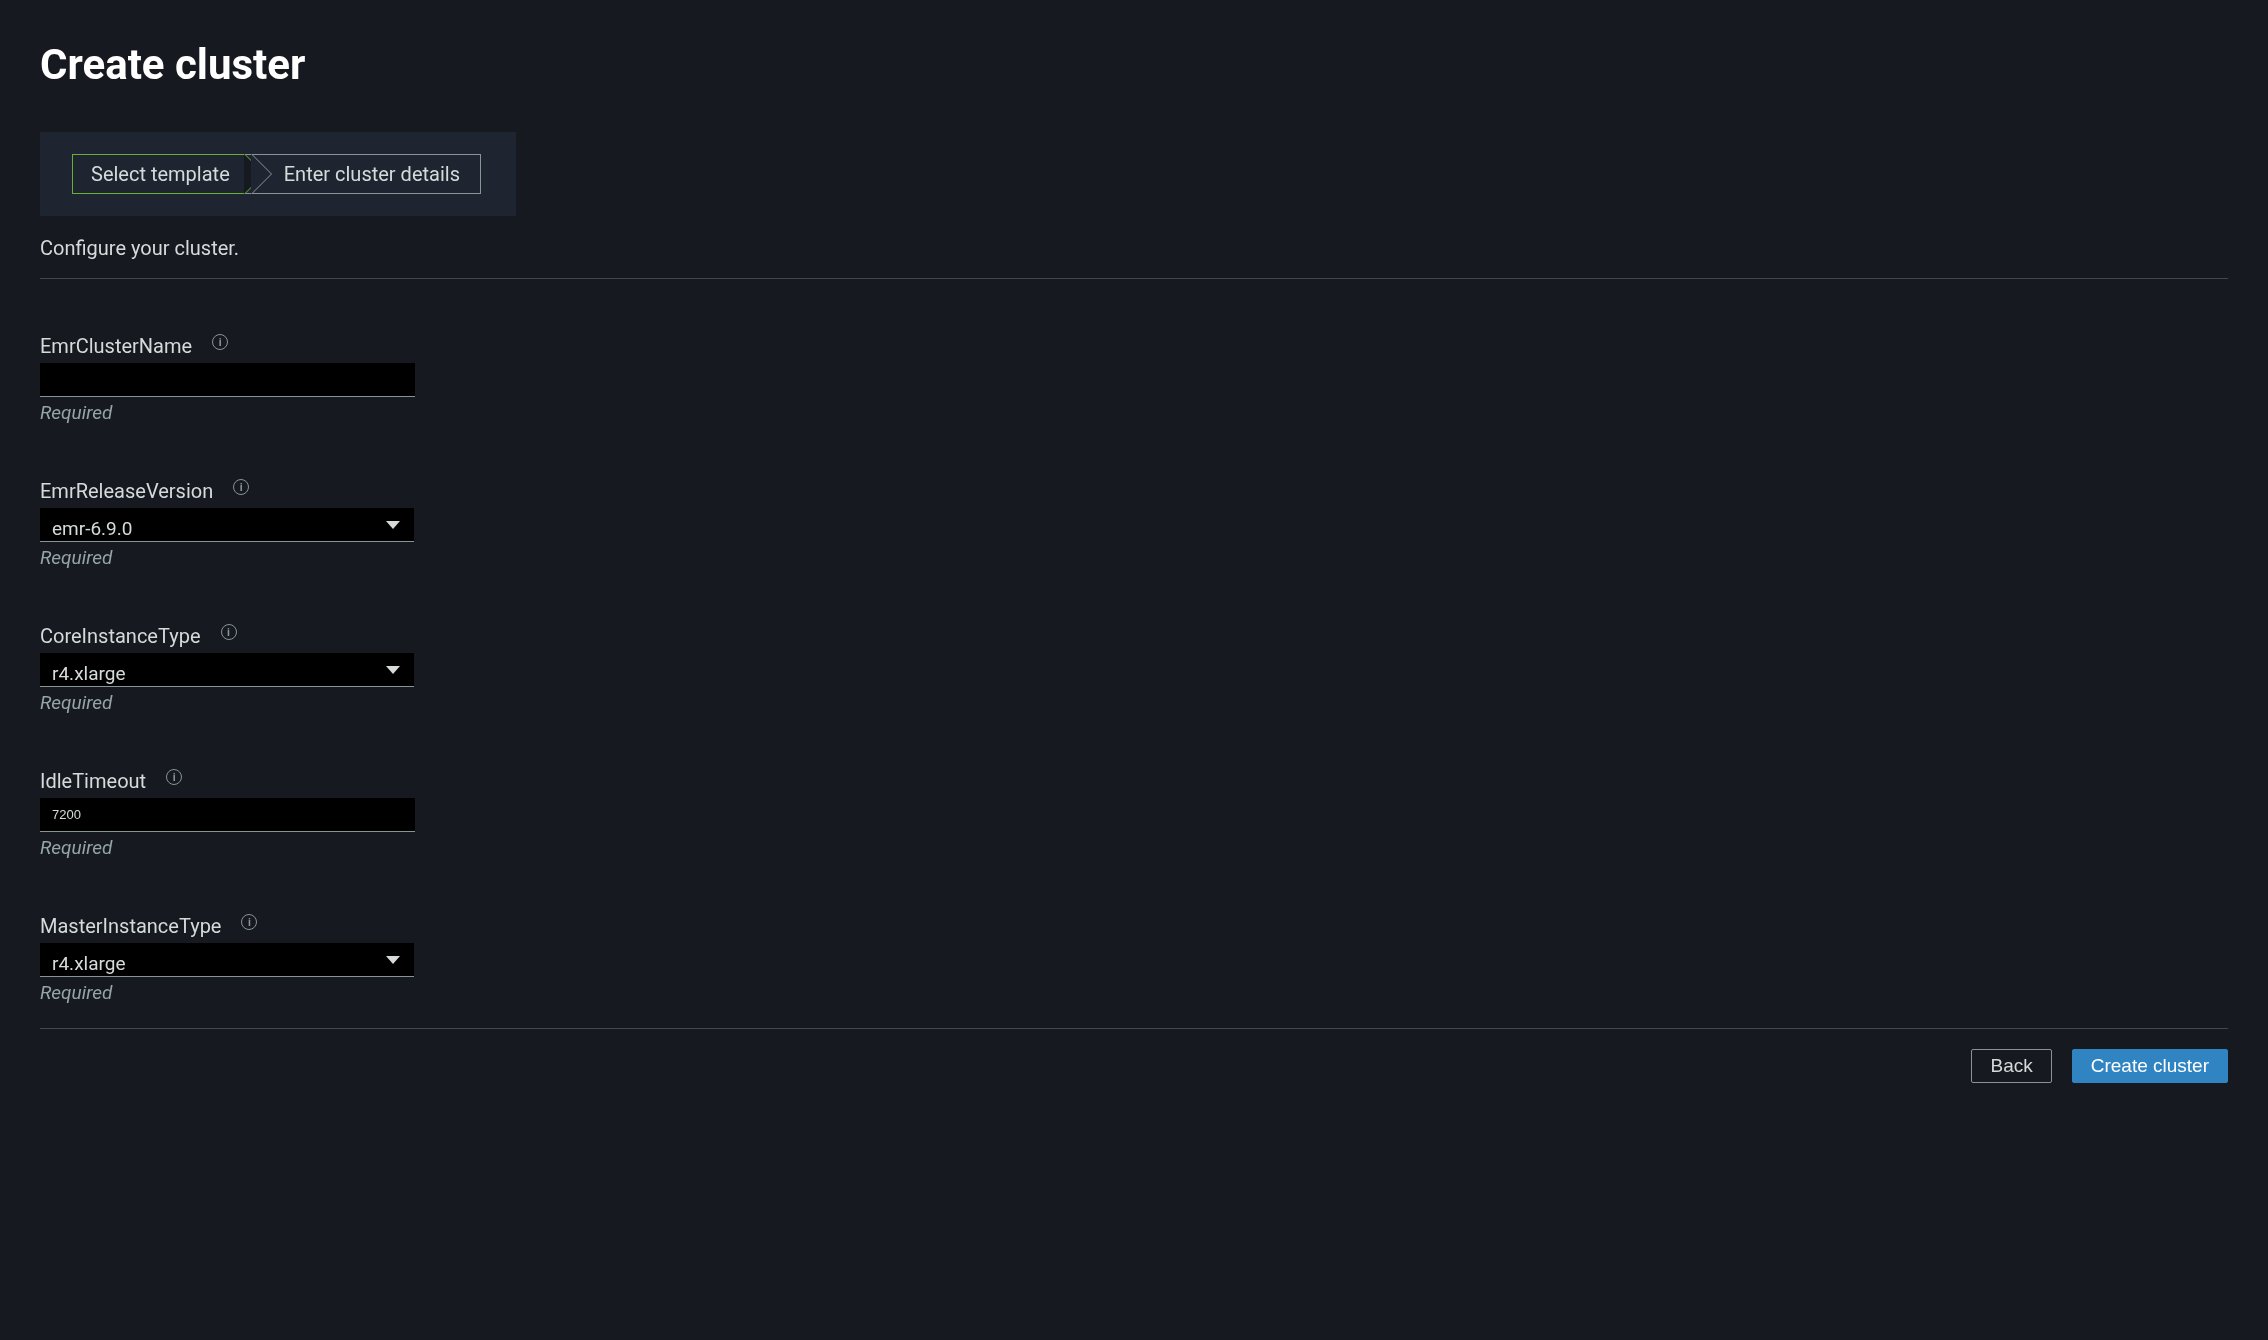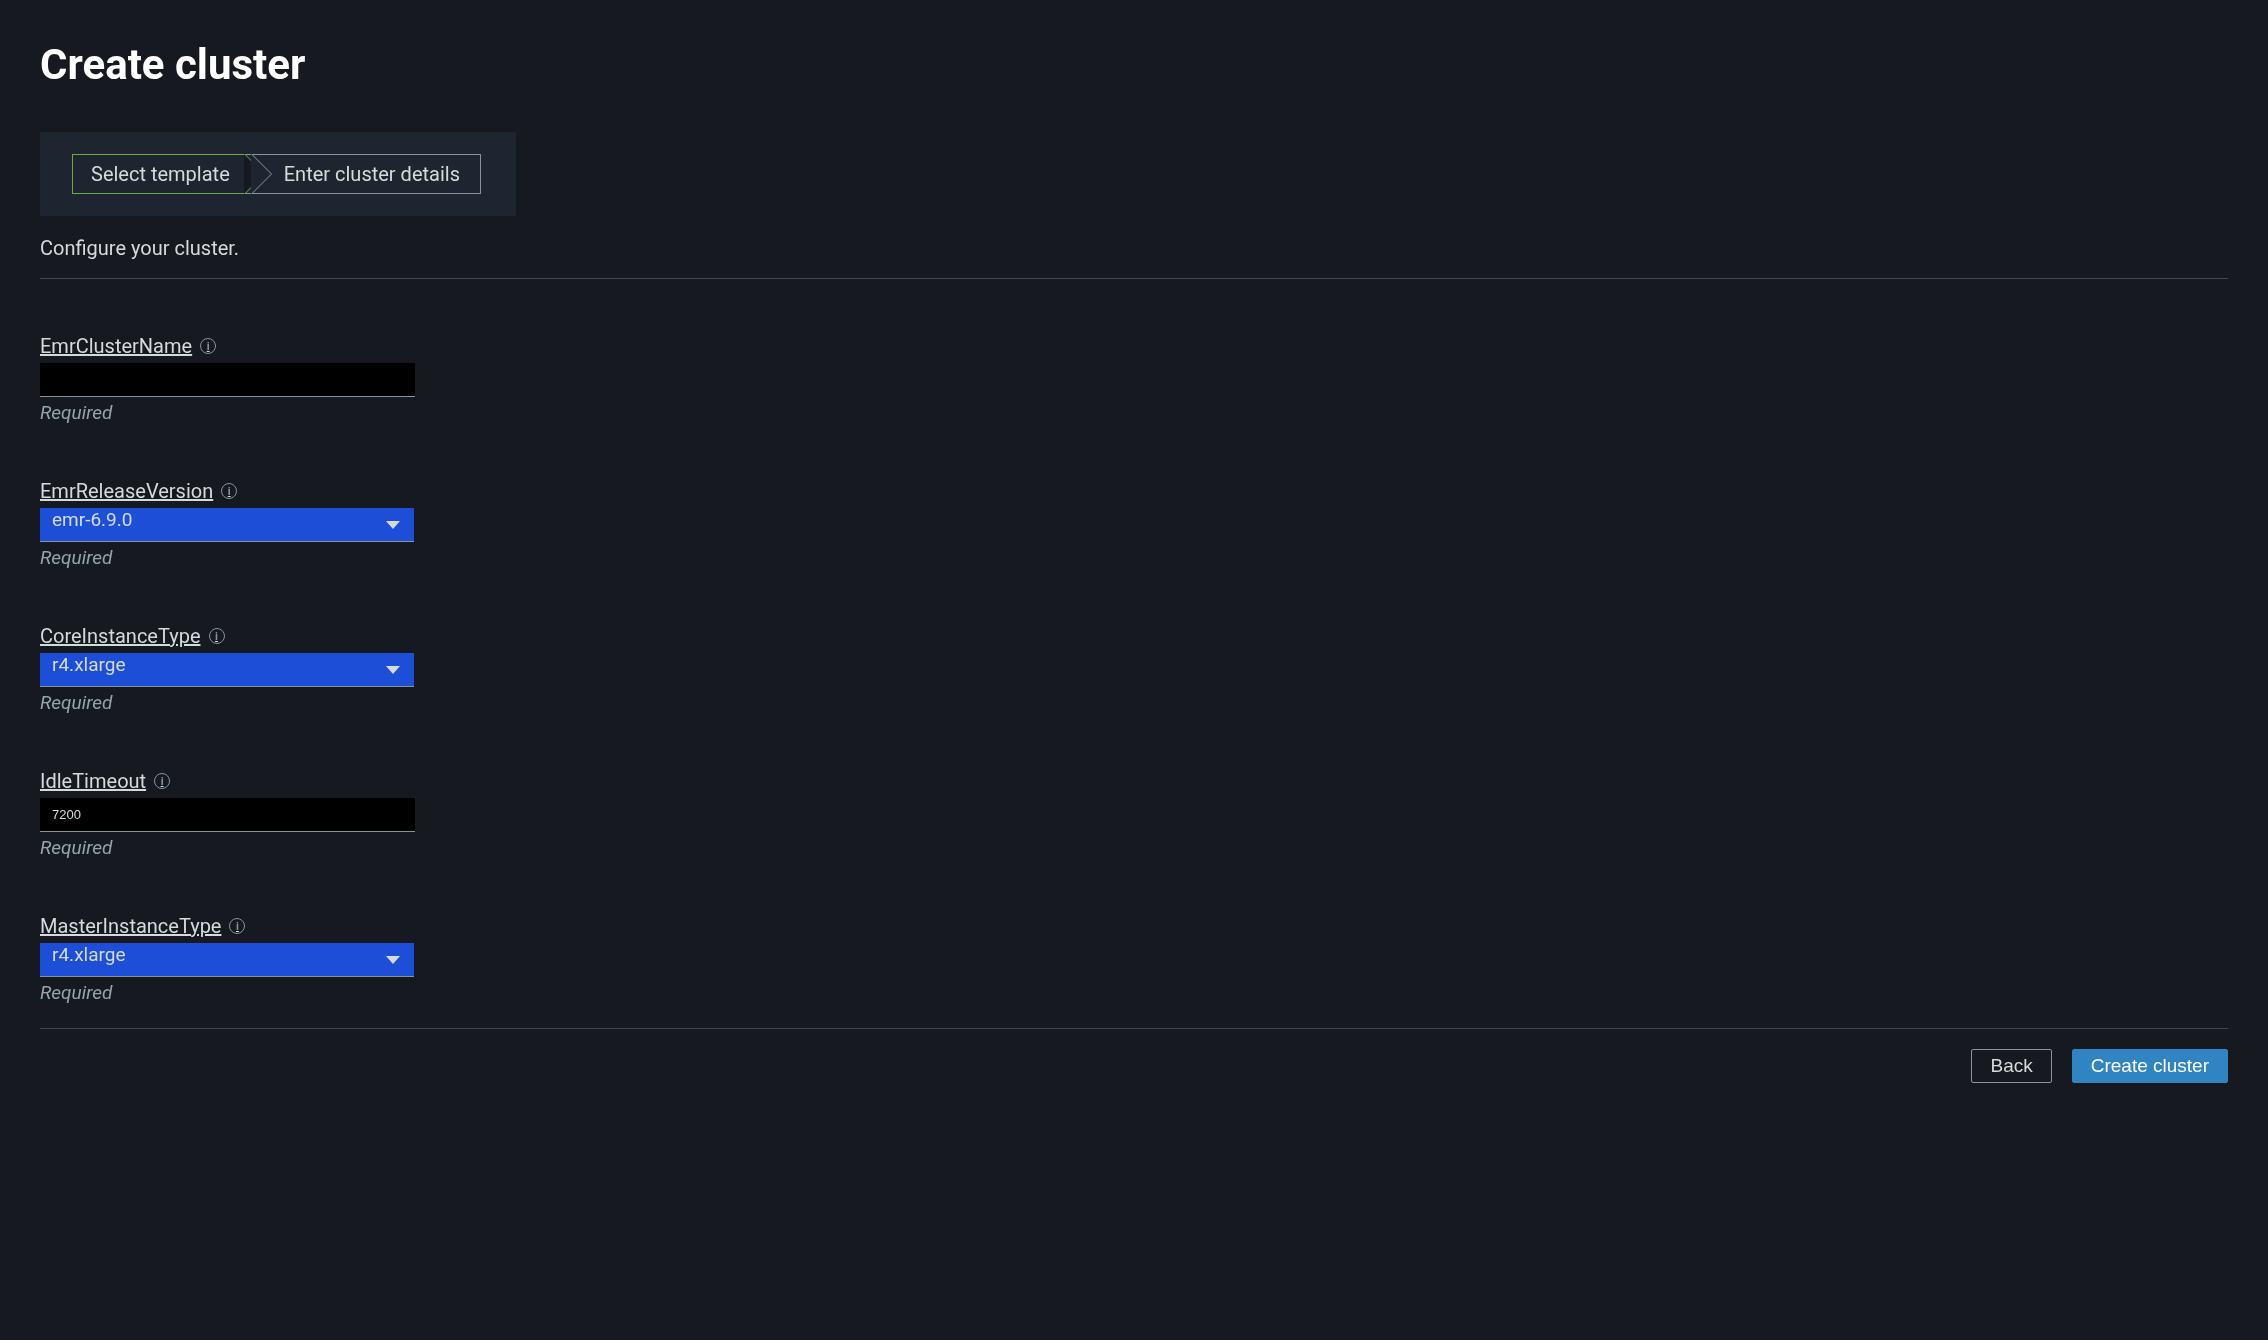--- a/index.html
+++ b/index.html
@@ -119,24 +119,23 @@
       width: 100%;
     }
     .form-field {
       margin-bottom: 55px;
     }
     .form-field:last-of-type{
       margin-bottom: 0;
     }
     .label-row {
       display: flex;
-      align-items: center;
-      gap: 8px;
+      align-items: flex-start;
+      gap: 20px;
       margin-bottom: 5px;
-      text-decoration: underline;
     }
     .field-label {
       font-size: 20px;
       color: #d5dbdb;
     }
     .info-icon {
       width: 16px;
       height: 16px;
       border: 1.5px solid #879596;
       border-radius: 50%;
@@ -160,24 +159,24 @@
       font-size: 13px;
       outline: none;
     }
     .select-wrapper {
       position: relative;
       width: 374px;
     }
     .select-input {
       width: 100%;
       height: 34px;
-      background-color: #1d4ed8;
+      background-color: #000000;
       border: none;
       border-bottom: 1px solid #879596;
-      padding: 0 12px;
+      padding: 9px 12px;
       color: #d5dbdb;
       font-size: 19px;
       outline: none;
       appearance: none;
       -webkit-appearance: none;
       cursor: pointer;
     }
     .select-caret {
       position: absolute;
       right: 14px;

